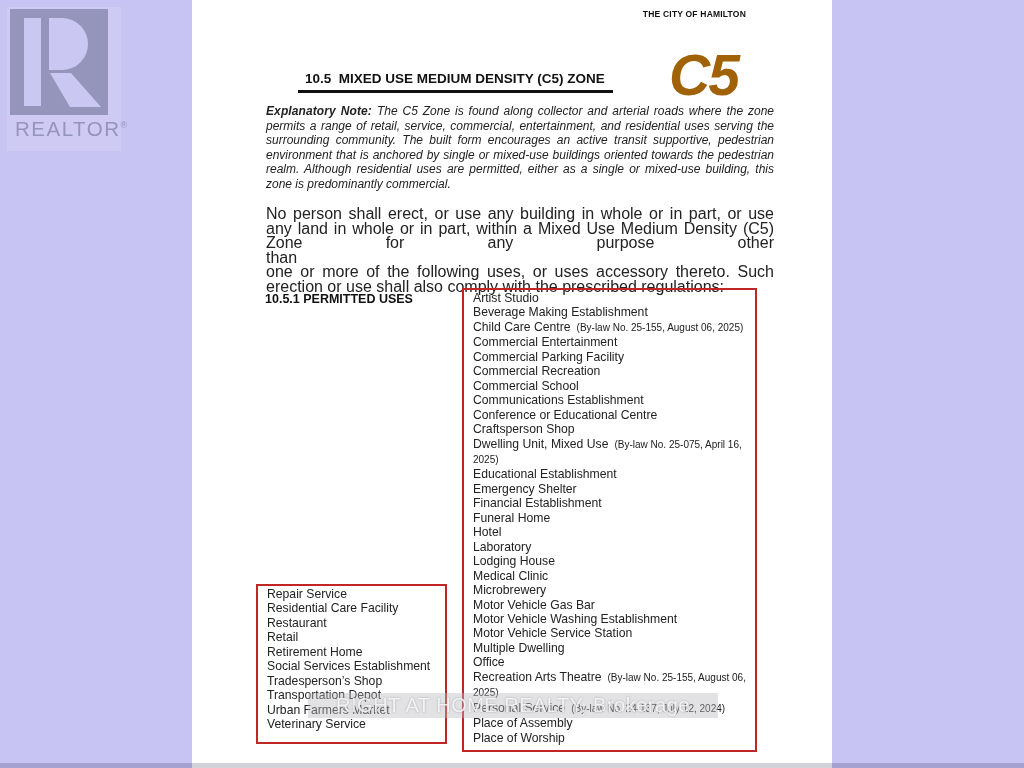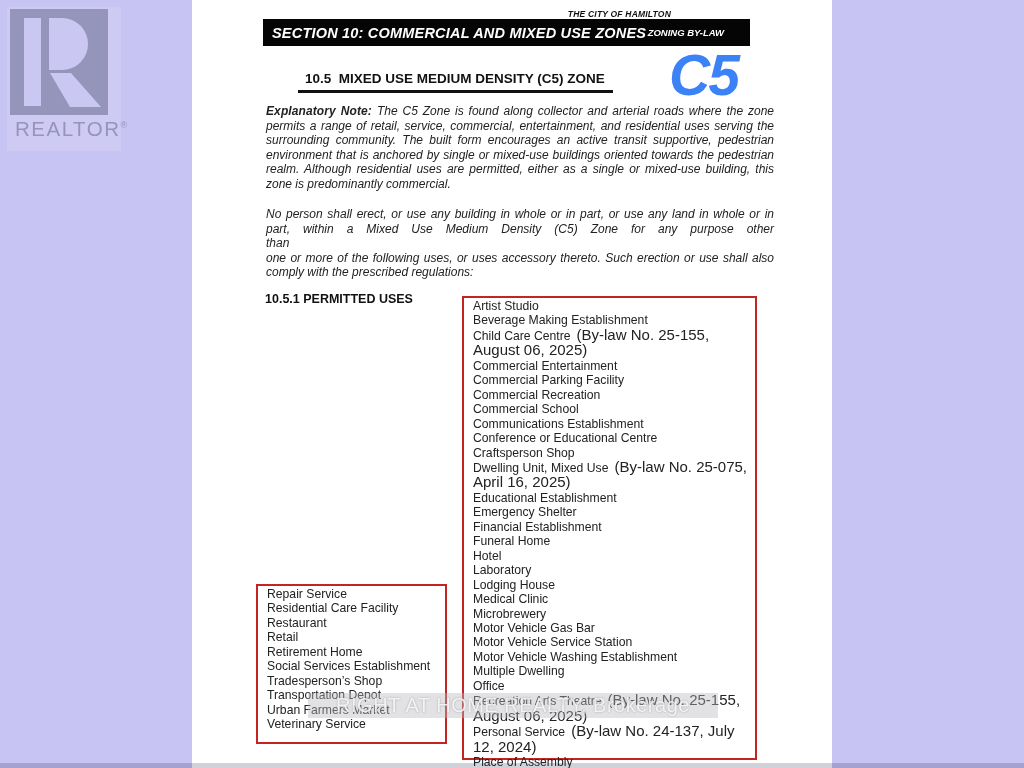--- a/index.html
+++ b/index.html
@@ -8,72 +8,72 @@
     background:#c7c3f2;
     font-family:"Liberation Sans", sans-serif;
     color:#1f1f1f;
   }
   .page{
     position:absolute;left:192px;top:0;width:640px;height:768px;
     background:#ffffff;
   }
   
   .city-line{
-    position:absolute;top:9px;left:0;width:479px;text-align:right;
-    font-size:8.5px;font-weight:bold;font-style:italic;letter-spacing:.2px;color:#111;
+    position:absolute;top:9px;left:0;width:554px;text-align:right;
+    font-size:8.5px;font-weight:bold;letter-spacing:.2px;color:#111;
     white-space:pre;
   }
   .section-bar{
     position:absolute;left:71px;top:19px;width:487px;height:27px;
     background:#050505;color:#fff;display:flex;align-items:center;
   }
   .bar-title{
     flex:1;padding-left:9px;font-size:14.5px;font-weight:bold;font-style:italic;
     letter-spacing:.2px;white-space:pre;
   }
   .bar-right{
     padding-right:26px;font-size:9.5px;font-weight:bold;font-style:italic;white-space:pre;
   }
   .zone-heading{
     position:absolute;left:74px;top:71px;display:inline-block;
     font-size:13.5px;font-weight:bold;white-space:pre;color:#111;
     padding:0 8px 4px 7px;border-bottom:3px solid #111;margin-left:32px;
   }
   .zone-code{
     position:absolute;left:477px;top:42px;width:90px;
-    font-size:57px;font-weight:bold;font-style:italic;color:#3b82f6;
+    font-size:57px;font-weight:bold;font-style:italic;color:#a16207;
     letter-spacing:-2px;
   }
   
   .note-para{
     position:absolute;left:74px;top:104px;width:508px;
     font-size:12px;line-height:14.6px;font-style:italic;text-align:justify;color:#222;
   }
   .note-para b{letter-spacing:.1px;}
   .body-para{
     position:absolute;left:74px;top:207px;width:508px;
-    font-size:12px;line-height:14.6px;color:#222;font-style:italic;
+    font-size:16px;line-height:14.6px;color:#222;
   }
   .body-para .p1{text-align:justify;text-align-last:justify;}
   .body-para .p2{text-align:justify;}
   .permitted-heading{
     position:absolute;left:73px;top:292px;
     font-size:12.5px;font-weight:bold;white-space:pre;color:#111;
   }
   
   .use-box{
     position:absolute;border:2px solid #c32424;background:transparent;
     font-size:12.2px;line-height:14.45px;color:#222;
     padding:1px 6px 0 9px;box-sizing:border-box;
   }
-  .box-right{left:270px;top:296px;width:295px;height:464px;}
+  .box-right{left:270px;top:288px;width:295px;height:464px;}
   .box-left{left:64px;top:584px;width:191px;height:160px;}
   .use-item{white-space:normal;}
   .use-name{}
-  .use-note{font-size:15px;margin-left:6px;}
+  .use-note{font-size:10px;margin-left:6px;}
   
   .realtor-logo{
     position:absolute;left:7px;top:7px;width:114px;height:144px;
     background:rgba(255,255,255,.14);opacity:.85;
   }
   .logo-square{
     position:absolute;left:3px;top:2px;width:98px;height:106px;background:#8d8cb2;
   }
   .logo-text{
     position:absolute;left:8px;top:110px;width:114px;
@@ -94,24 +94,20 @@
     background:rgba(45,45,85,.22);
   }
 </style>
 </head>
 <body>
 
 <div class="page">
 
   <div class="city-line">THE CITY OF HAMILTON</div>
 
-  <div class="section-bar">
-    <span class="bar-title">SECTION 10: COMMERCIAL AND MIXED USE ZONES</span>
-    <span class="bar-right">ZONING BY-LAW</span>
-  </div>
 
   <div class="zone-heading">10.5  MIXED USE MEDIUM DENSITY (C5) ZONE</div>
 
   <div class="zone-code">C5</div>
 
   <div class="note-para">
     <b>Explanatory Note:</b>
     <span>The C5 Zone is found along collector and arterial roads where the zone permits a range of retail, service, commercial, entertainment, and residential uses serving the surrounding community. The built form encourages an active transit supportive, pedestrian environment that is anchored by single or mixed-use buildings oriented towards the pedestrian realm. Although residential uses are permitted, either as a single or mixed-use building, this zone is predominantly commercial.</span>
   </div>
 
@@ -161,23 +157,23 @@
       <div class="use-item"><span class="use-name">Laboratory</span></div>
 
       <div class="use-item"><span class="use-name">Lodging House</span></div>
 
       <div class="use-item"><span class="use-name">Medical Clinic</span></div>
 
       <div class="use-item"><span class="use-name">Microbrewery</span></div>
 
       <div class="use-item"><span class="use-name">Motor Vehicle Gas Bar</span></div>
 
+      <div class="use-item"><span class="use-name">Motor Vehicle Washing Establishment</span></div>
+
       <div class="use-item"><span class="use-name">Motor Vehicle Service Station</span></div>
-
-      <div class="use-item"><span class="use-name">Motor Vehicle Washing Establishment</span></div>
 
       <div class="use-item"><span class="use-name">Multiple Dwelling</span></div>
 
       <div class="use-item"><span class="use-name">Office</span></div>
 
       <div class="use-item"><span class="use-name">Recreation Arts Theatre</span><span class="use-note">(By-law No. 25-155, August 06, 2025)</span></div>
 
       <div class="use-item"><span class="use-name">Personal Service</span><span class="use-note">(By-law No. 24-137, July 12, 2024)</span></div>
 
       <div class="use-item"><span class="use-name">Place of Assembly</span></div>

